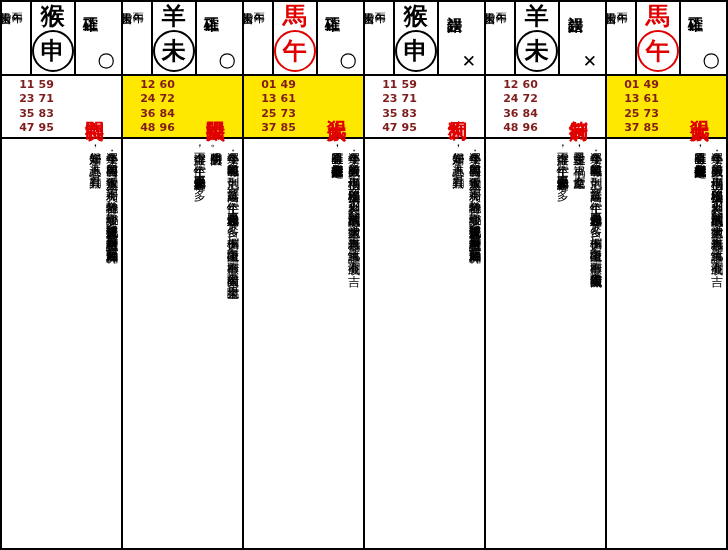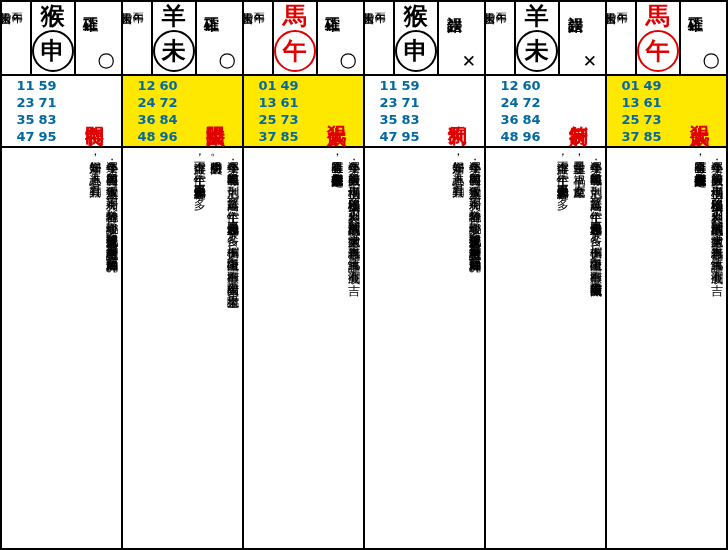--- a/index.html
+++ b/index.html
@@ -144,22 +144,22 @@
     box-sizing:border-box;
     gap:4px;
   }
   .numcol{
     display:flex;
     flex-direction:column;
     justify-content:center;
     gap:1px;
   }
   .num{
-    color:#0369a1;
-    font-size:13px;
+    color:#7f1d1d;
+    font-size:11px;
     font-weight:bold;
     line-height:1.22;
     text-align:center;
     font-family:"DejaVu Sans","Liberation Sans",sans-serif;
   }
   .starname{
     flex:0 0 42%;
     display:flex;
     align-items:center;
     justify-content:center;

